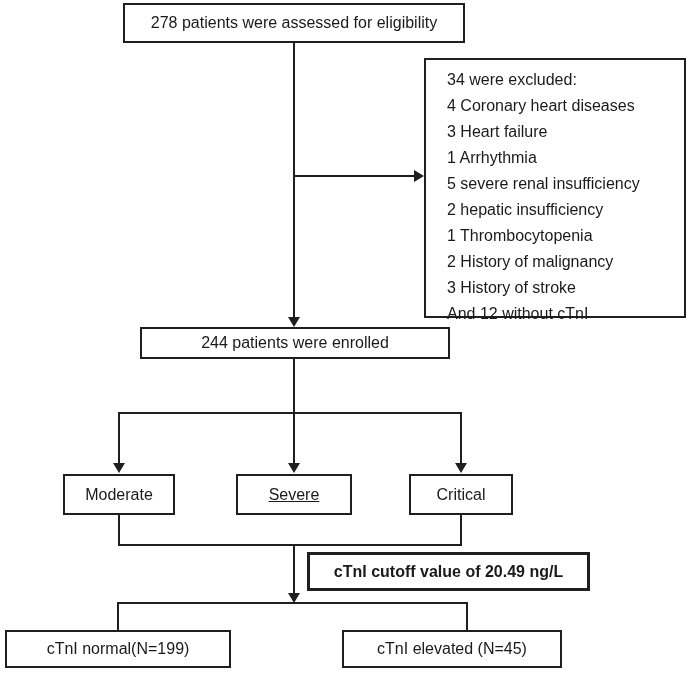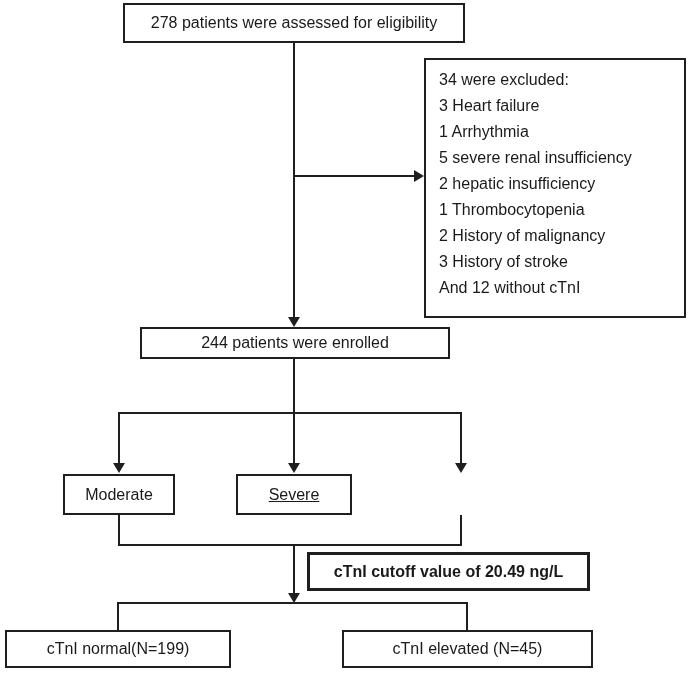--- a/index.html
+++ b/index.html
@@ -38,20 +38,21 @@
     box-sizing: border-box;
     border: 2px solid #1f1f1f;
     background: #ffffff;
     font-size: 16px;
     color: #1a1a1a;
     padding: 7px 6px 0 13px;
   }
   .listbox .excl-line {
     line-height: 26px;
     white-space: nowrap;
+    margin-left: 8px;
   }
   .line {
     position: absolute;
     background: #1f1f1f;
   }
   .arrow-down {
     position: absolute;
     width: 0;
     height: 0;
     border-left: 6px solid transparent;
@@ -69,21 +70,21 @@
 
   
   #box-assessed  { left:123px; top:3px;   width:342px; height:40px; }
   #box-excluded  { left:424px; top:58px;  width:262px; height:260px; }
   #box-enrolled  { left:140px; top:327px; width:310px; height:32px; }
   #box-moderate  { left:63px;  top:474px; width:112px; height:41px; }
   #box-severe    { left:236px; top:474px; width:116px; height:41px;text-decoration:underline; }
   #box-critical  { left:409px; top:474px; width:104px; height:41px; }
   #box-cutoff    { left:307px; top:552px; width:283px; height:39px;text-align:center; }
   #box-normal    { left:5px;   top:630px; width:226px; height:38px; }
-  #box-elevated  { left:342px; top:630px; width:251px; height:38px; }
+  #box-elevated  { left:342px; top:630px; width:220px; height:38px; }
 
   
   #ln-top-v      { left:293px; top:43px;  width:2px;   height:275px; }
   #ar-enrolled   { left:288px; top:317px; }
   #ln-excl-h     { left:294px; top:175px; width:121px; height:2px; }
   #ar-excl       { left:414px; top:170px; }
   #ln-enr-v      { left:293px; top:359px; width:2px;   height:55px; }
   #ln-branch-h   { left:118px; top:412px; width:344px; height:2px; }
   #ln-mod-v     { left:118px; top:412px; width:2px;   height:52px; }
   #ar-mod        { left:113px; top:463px; }
@@ -102,36 +103,38 @@
 </style>
 </head>
 <body>
 
 <div id="stage">
 
   <div class="box" id="box-assessed">278 patients were assessed for eligibility</div>
 
   <div class="listbox" id="box-excluded">
     <div class="excl-line">34 were excluded:</div>
+    <div class="excl-line">4 Coronary heart diseases</div>
     <div class="excl-line">3 Heart failure</div>
     <div class="excl-line">1 Arrhythmia</div>
     <div class="excl-line">5 severe renal insufficiency</div>
     <div class="excl-line">2 hepatic insufficiency</div>
     <div class="excl-line">1 Thrombocytopenia</div>
     <div class="excl-line">2 History of malignancy</div>
     <div class="excl-line">3 History of stroke</div>
     <div class="excl-line">And 12 without cTnI</div>
   </div>
 
   <div class="box" id="box-enrolled">244 patients were enrolled</div>
 
   <div class="box" id="box-moderate">Moderate</div>
 
   <div class="box" id="box-severe">Severe</div>
 
+  <div class="box" id="box-critical">Critical</div>
 
   <div class="box bold" id="box-cutoff">cTnI cutoff value of 20.49 ng/L</div>
 
   <div class="box" id="box-normal">cTnI normal(N=199)</div>
 
   <div class="box" id="box-elevated">cTnI elevated (N=45)</div>
 
   <div class="line" id="ln-top-v"></div>
   <div class="arrow-down" id="ar-enrolled"></div>
 

